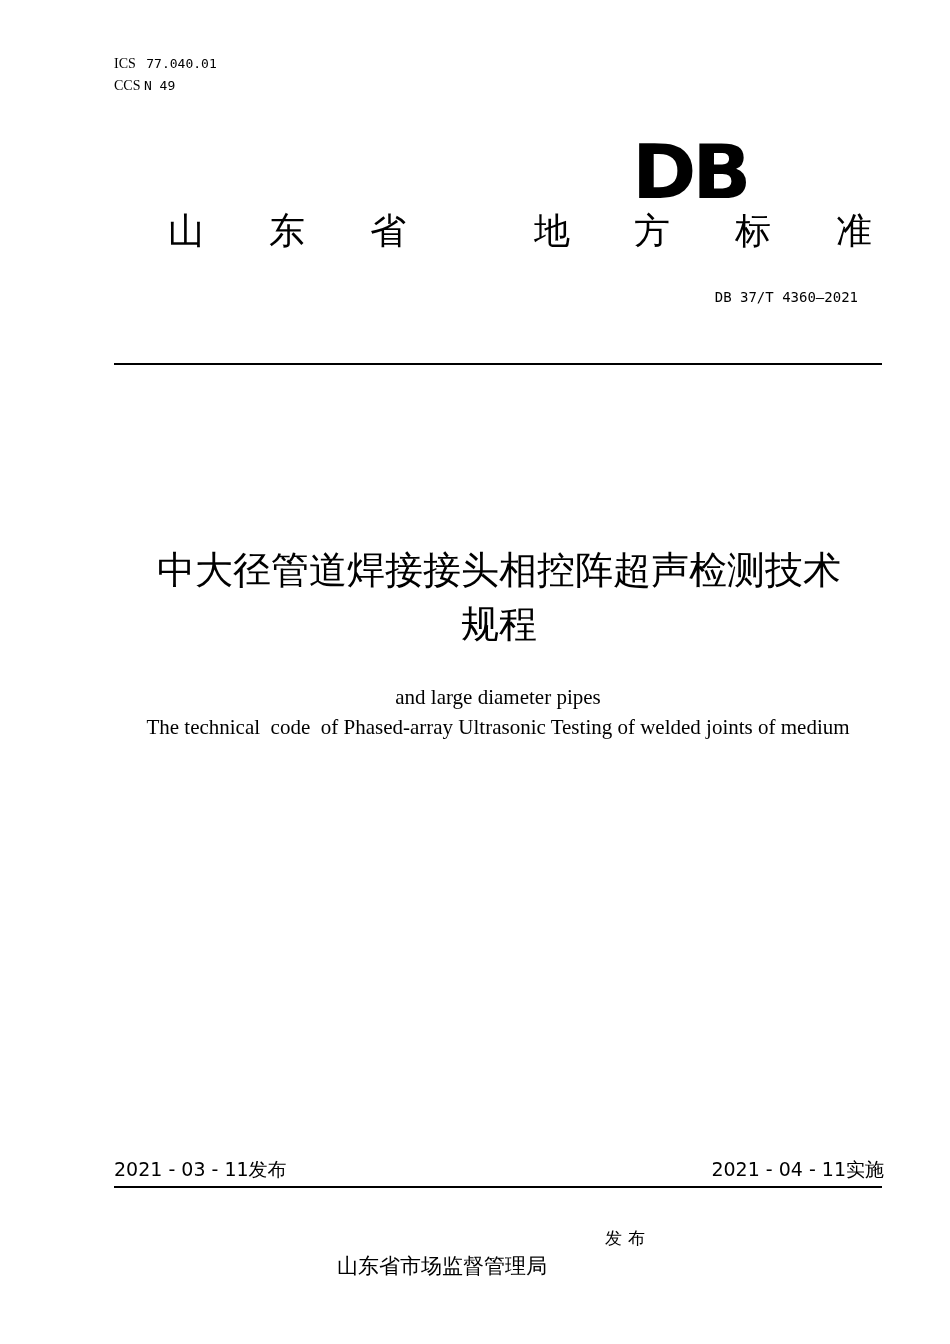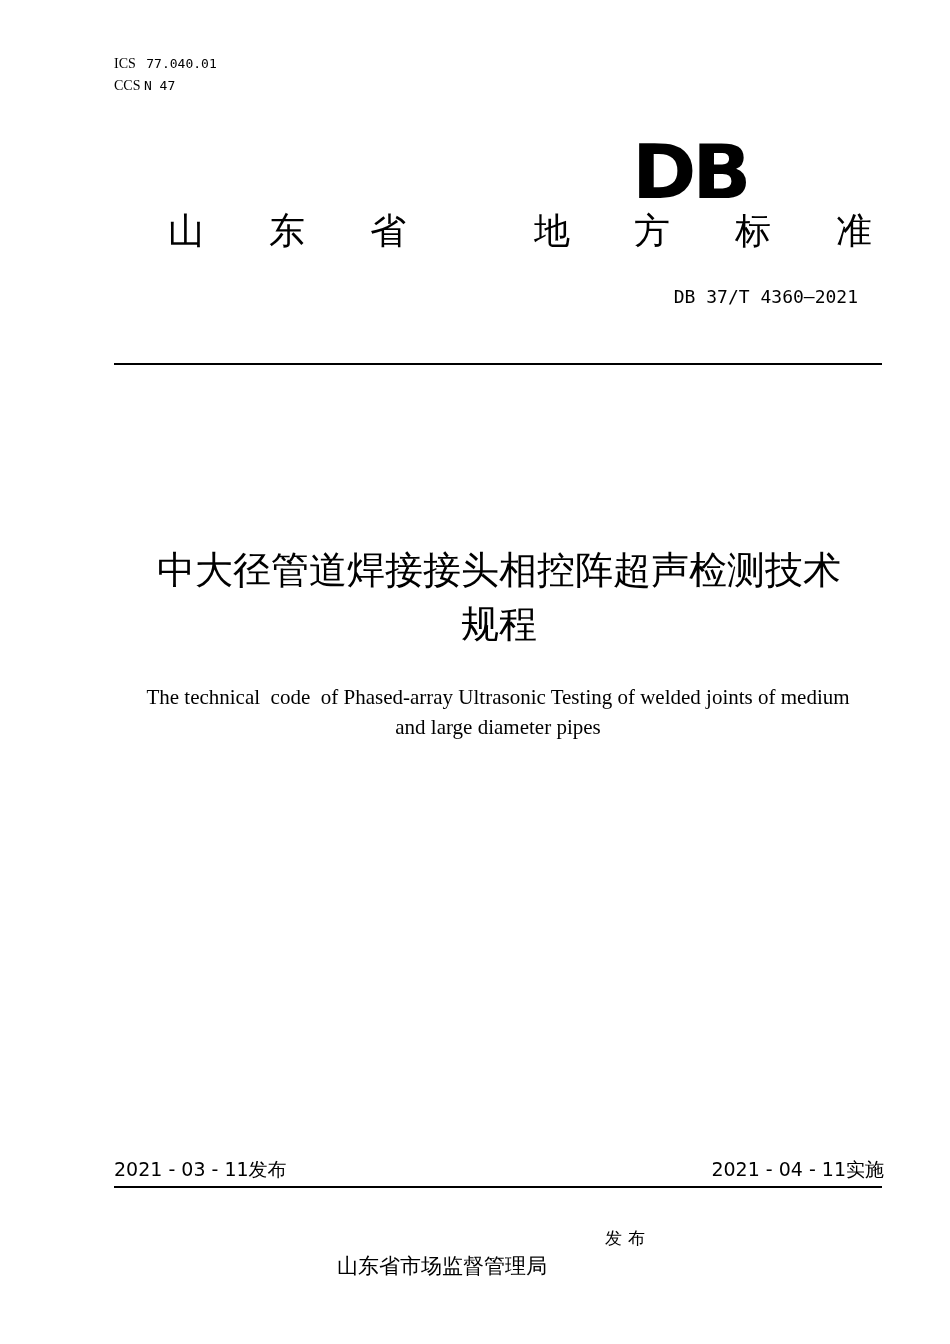--- a/index.html
+++ b/index.html
@@ -5,42 +5,42 @@
   html, body { margin:0; padding:0; background:#ffffff; }
   body { width:950px; height:1344px; position:relative; overflow:hidden; color:#000; }
   .abs { position:absolute;margin-top:25px; }
   .ics { left:114px; top:28px; font-family:"Liberation Serif", serif; font-size:14px; line-height:22px; }
   .ics span.mono { font-family:"DejaVu Sans Mono", monospace; font-size:13px; }
   .db-logo { left:632px; top:112px; height:70px; display:flex; align-items:center; }
   .db-logo .db { font-family:"DejaVu Sans", sans-serif; font-weight:bold; font-size:74px; line-height:66px; letter-spacing:-4px; transform:scaleX(1.05); transform-origin:left; }
   .db-logo .num { font-family:"Liberation Serif", serif; font-weight:bold; font-size:78px; line-height:66px; margin-left:10px; letter-spacing:4px; }
   .std-title { top:182px; left:0; width:950px; height:50px; font-family:"DejaVu Sans", sans-serif; font-size:36px; line-height:48px; }
   .std-title span { position:absolute; top:0; }
-  .std-number { right:92px; top:260px; font-family:"DejaVu Sans Mono", monospace; font-size:18px; line-height:24px; }
+  .std-number { right:92px; top:260px; font-family:"DejaVu Sans Mono", monospace; font-size:14px; line-height:24px; }
   .rule-top { left:114px; top:338px; width:768px; height:2px; background:#000; }
   .title-cn { left:0; top:518px; width:998px; text-align:center; font-family:"DejaVu Sans", sans-serif; font-size:38px; line-height:54px; }
   .title-en { left:114px; top:657px; width:768px; text-align:center; font-family:"Liberation Serif", serif; font-size:21px; line-height:30px; }
   .date-row { left:114px; top:1130px; width:770px; height:28px; font-family:"DejaVu Sans", sans-serif; font-size:19px; line-height:28px;text-decoration:underline; }
   .date-row .left { position:absolute; left:0; }
   .date-row .right { position:absolute; right:0; }
   .rule-bottom { left:114px; top:1161px; width:768px; height:2px; background:#000; }
   .issuer { left:337px; top:1226px; font-family:"DejaVu Sans", sans-serif; font-size:21px; line-height:30px; }
   .issue-suffix { left:605px; top:1205px; font-family:"DejaVu Sans", sans-serif; font-size:17px; line-height:16px; letter-spacing:6px; }
 </style>
 </head>
 <body>
 
 <div class="abs ics">
   <div>
     <span>ICS</span>&nbsp;&nbsp;
     <span class="mono">77.040.01</span>
   </div>
   <div>
     <span>CCS</span>
-    <span class="mono">N 47</span>
+    <span class="mono">N 49</span>
   </div>
 </div>
 
 <div class="abs db-logo">
   <span class="db">DB</span>
 </div>
 
 <div class="abs std-title">
   <span style="left:168px">山</span>
   <span style="left:269px">东</span>
@@ -54,22 +54,22 @@
 <div class="abs std-number">DB 37/T 4360—2021</div>
 
 <div class="abs rule-top"></div>
 
 <div class="abs title-cn">
   <div>中大径管道焊接接头相控阵超声检测技术</div>
   <div>规程</div>
 </div>
 
 <div class="abs title-en">
+  <div>and large diameter pipes</div>
   <div style="white-space:pre;">The technical  code  of Phased-array Ultrasonic Testing of welded joints of medium</div>
-  <div>and large diameter pipes</div>
 </div>
 
 <div class="abs date-row">
   <span class="left">2021 - 03 - 11发布</span>
   <span class="right">2021 - 04 - 11实施</span>
 </div>
 
 <div class="abs rule-bottom"></div>
 
 <div class="abs issuer">山东省市场监督管理局</div>

